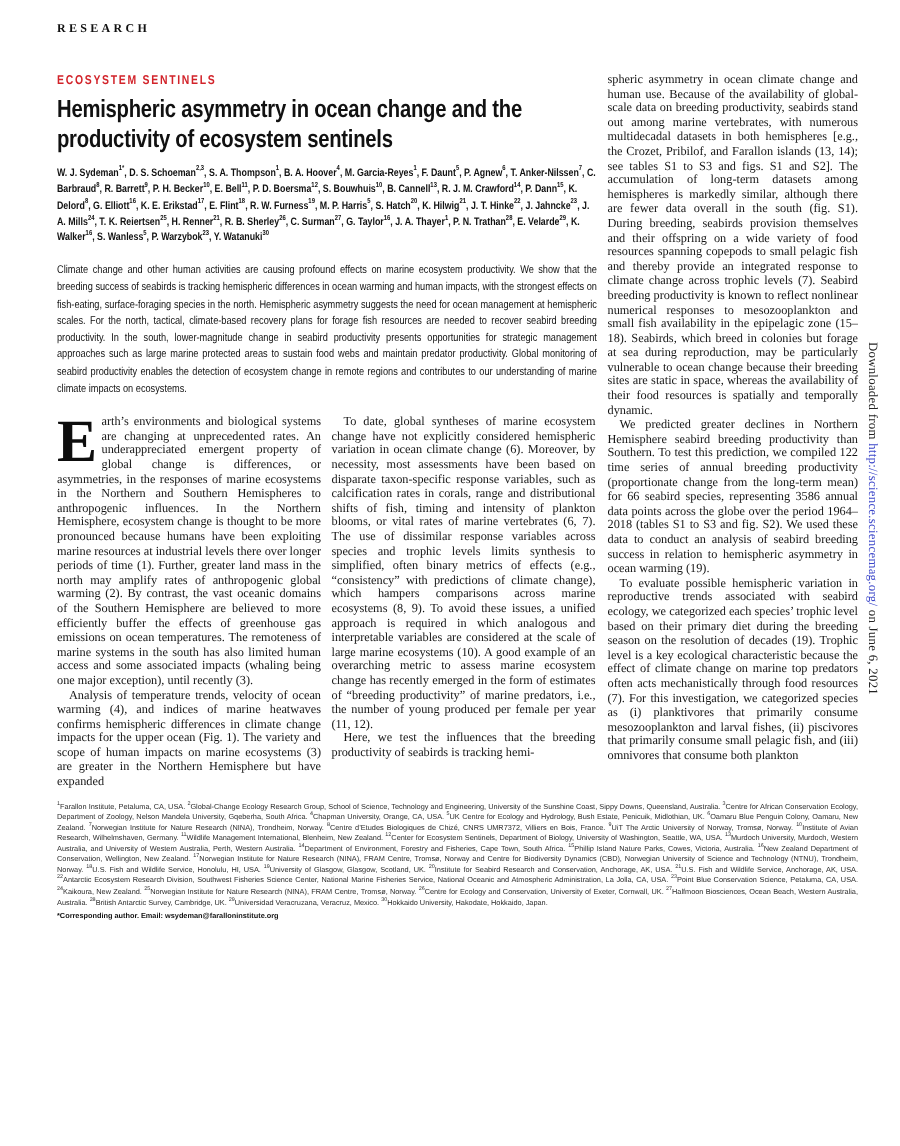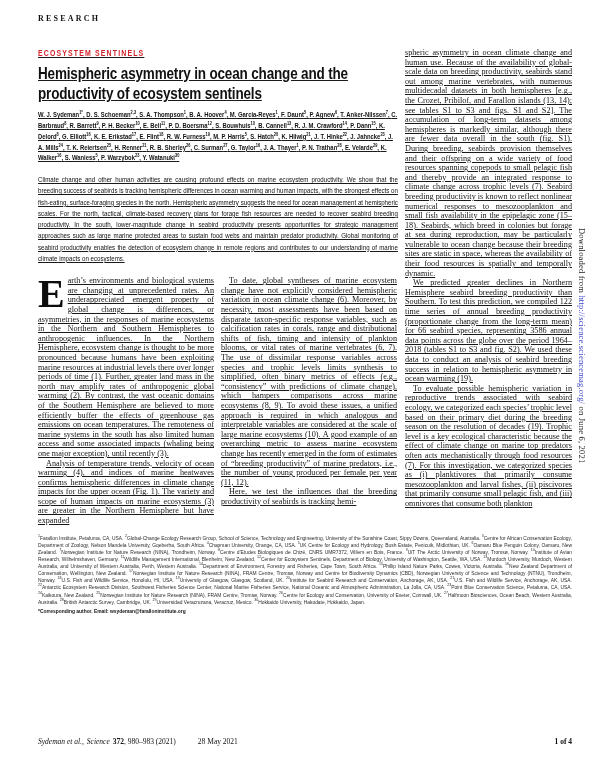--- a/index.html
+++ b/index.html
@@ -1,20 +1,20 @@
 <!DOCTYPE html>
 <html><head>
 <meta charset="utf-8">
 <style>
   html,body{margin:0;padding:0;background:#e8e8e8;}
   .page{width:600px;height:764px;position:relative;background:#ffffff;overflow:hidden;
         color:#1a1a1a;font-family:"Liberation Serif",serif;box-sizing:border-box;}
   .running-head{margin:14px 0 0 38px;font:bold 8px "Liberation Serif",serif;
         letter-spacing:2.2px;color:#111;}
-  .main{margin:25px 11px 0 38px;display:flex;gap:7px;align-items:flex-start;text-decoration:underline;}
+  .main{margin:25px 11px 0 38px;display:flex;gap:7px;align-items:flex-start;}
   .left-block{width:360px;flex:0 0 360px;}
   .col3{width:167px;flex:0 0 167px;}
   .condensed{width:440px;transform:scaleX(0.818);transform-origin:left top;}
   .kicker{font:bold 8.5px "Liberation Sans",sans-serif;color:#d2232a;
         letter-spacing:1.4px;margin:0 0 5px 0;}
   .title{font:bold 16.5px "Liberation Sans",sans-serif;line-height:1.22;color:#111;
         margin:0 0 7px 0;letter-spacing:-0.2px;}
   .authors{font:bold 7.2px "Liberation Sans",sans-serif;line-height:1.5;margin:0 0 10px 0;color:#111;}
   .authors sup{font-size:4.8px;line-height:0;}
   .abstract{font:7.5px "Liberation Sans",sans-serif;line-height:1.5;text-align:justify;
@@ -79,20 +79,16 @@
         <p class="bp ind">To evaluate possible hemispheric variation in reproductive trends associated with seabird ecology, we categorized each species’ trophic level based on their primary diet during the breeding season on the resolution of decades (19). Trophic level is a key ecological characteristic because the effect of climate change on marine top predators often acts mechanistically through food resources (7). For this investigation, we categorized species as (i) planktivores that primarily consume mesozooplankton and larval fishes, (ii) piscivores that primarily consume small pelagic fish, and (iii) omnivores that consume both plankton</p>
       </div>
 
   </div>
 
   <div class="affils-wrap">
     <p class="affils"><sup>1</sup>Farallon Institute, Petaluma, CA, USA. <sup>2</sup>Global-Change Ecology Research Group, School of Science, Technology and Engineering, University of the Sunshine Coast, Sippy Downs, Queensland, Australia. <sup>3</sup>Centre for African Conservation Ecology, Department of Zoology, Nelson Mandela University, Gqeberha, South Africa. <sup>4</sup>Chapman University, Orange, CA, USA. <sup>5</sup>UK Centre for Ecology and Hydrology, Bush Estate, Penicuik, Midlothian, UK. <sup>6</sup>Oamaru Blue Penguin Colony, Oamaru, New Zealand. <sup>7</sup>Norwegian Institute for Nature Research (NINA), Trondheim, Norway. <sup>8</sup>Centre d’Etudes Biologiques de Chizé, CNRS UMR7372, Villiers en Bois, France. <sup>9</sup>UiT The Arctic University of Norway, Tromsø, Norway. <sup>10</sup>Institute of Avian Research, Wilhelmshaven, Germany. <sup>11</sup>Wildlife Management International, Blenheim, New Zealand. <sup>12</sup>Center for Ecosystem Sentinels, Department of Biology, University of Washington, Seattle, WA, USA. <sup>13</sup>Murdoch University, Murdoch, Western Australia, and University of Western Australia, Perth, Western Australia. <sup>14</sup>Department of Environment, Forestry and Fisheries, Cape Town, South Africa. <sup>15</sup>Phillip Island Nature Parks, Cowes, Victoria, Australia. <sup>16</sup>New Zealand Department of Conservation, Wellington, New Zealand. <sup>17</sup>Norwegian Institute for Nature Research (NINA), FRAM Centre, Tromsø, Norway and Centre for Biodiversity Dynamics (CBD), Norwegian University of Science and Technology (NTNU), Trondheim, Norway. <sup>18</sup>U.S. Fish and Wildlife Service, Honolulu, HI, USA. <sup>19</sup>University of Glasgow, Glasgow, Scotland, UK. <sup>20</sup>Institute for Seabird Research and Conservation, Anchorage, AK, USA. <sup>21</sup>U.S. Fish and Wildlife Service, Anchorage, AK, USA. <sup>22</sup>Antarctic Ecosystem Research Division, Southwest Fisheries Science Center, National Marine Fisheries Service, National Oceanic and Atmospheric Administration, La Jolla, CA, USA. <sup>23</sup>Point Blue Conservation Science, Petaluma, CA, USA. <sup>24</sup>Kaikoura, New Zealand. <sup>25</sup>Norwegian Institute for Nature Research (NINA), FRAM Centre, Tromsø, Norway. <sup>26</sup>Centre for Ecology and Conservation, University of Exeter, Cornwall, UK. <sup>27</sup>Halfmoon Biosciences, Ocean Beach, Western Australia, Australia. <sup>28</sup>British Antarctic Survey, Cambridge, UK. <sup>29</sup>Universidad Veracruzana, Veracruz, Mexico. <sup>30</sup>Hokkaido University, Hakodate, Hokkaido, Japan. </p>
     <p class="corresponding"><span>*Corresponding author. Email: </span><span class="email">wsydeman@faralloninstitute.org</span></p>
   </div>
 
-  <div class="footer">
-    <div><span class="cit-authors">Sydeman et al.,</span><span class="cit-journal">Science</span><span class="cit-volume">372</span><span>, 980–983 (2021)</span><span class="cit-date">28 May 2021</span></div>
-    <div class="page-num">1 of 4</div>
-  </div>
 
   <div class="strip"><span>Downloaded from </span><span class="url">http://science.sciencemag.org/</span><span> on June 6, 2021</span></div>
 
 </div>
 
 </body></html>

